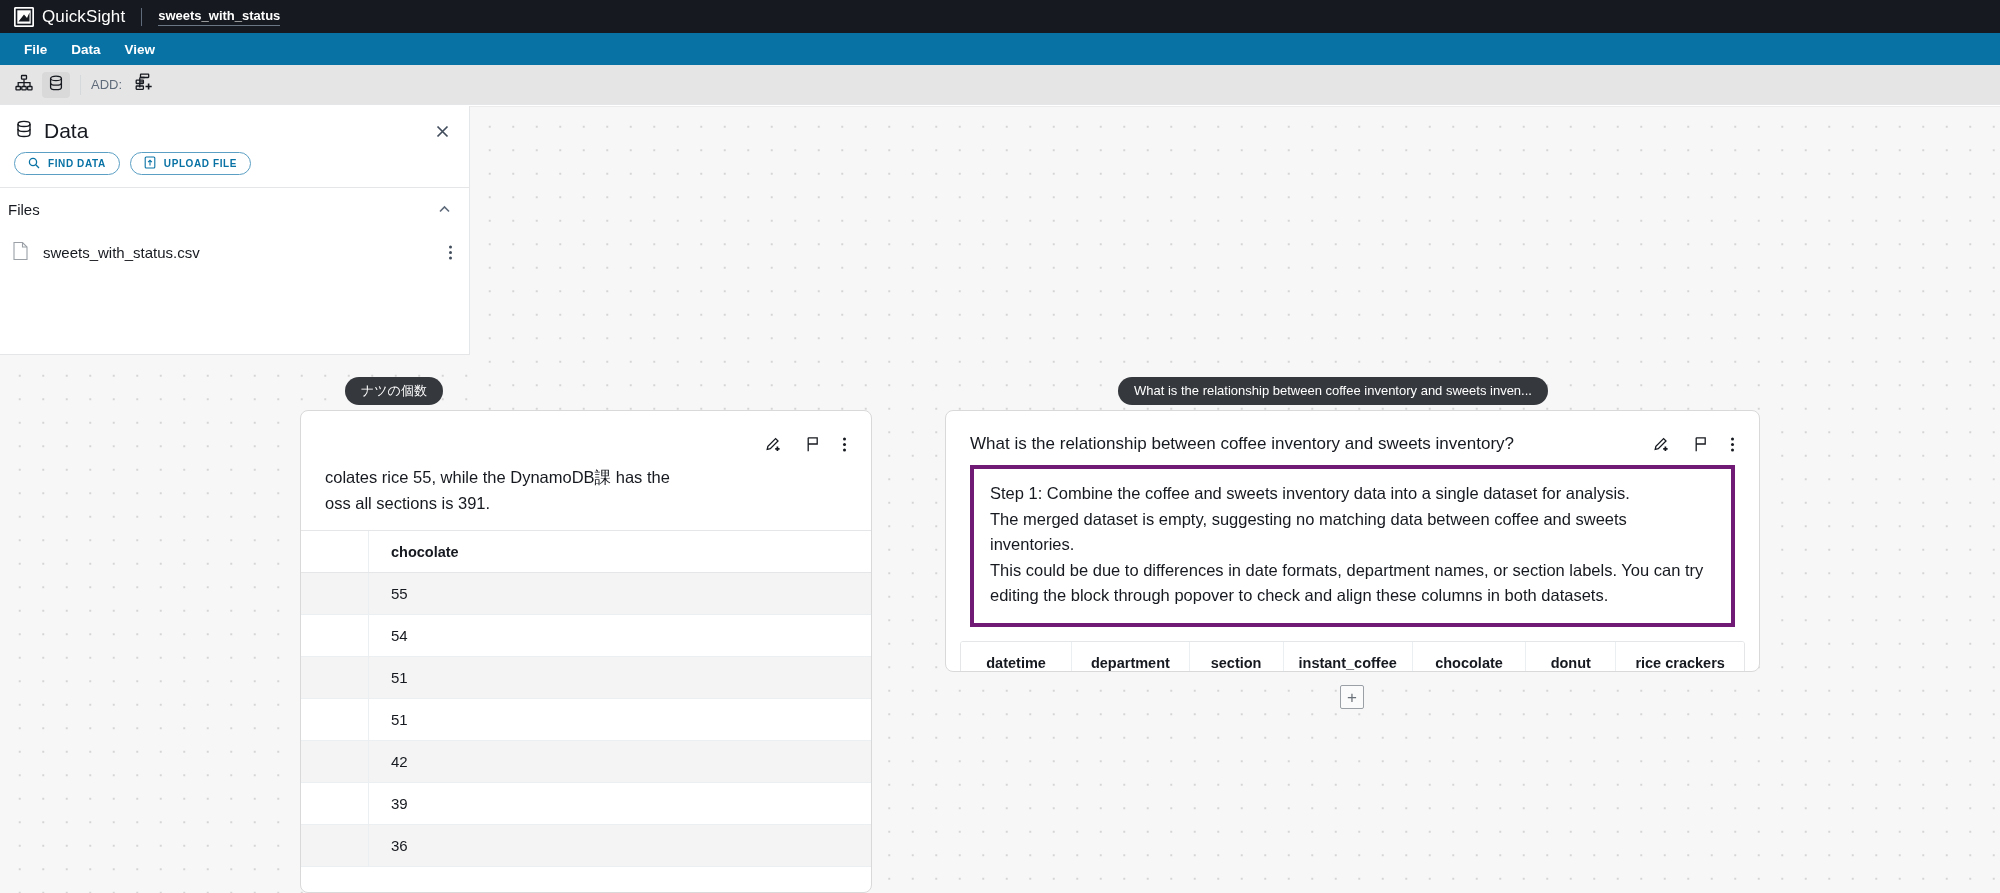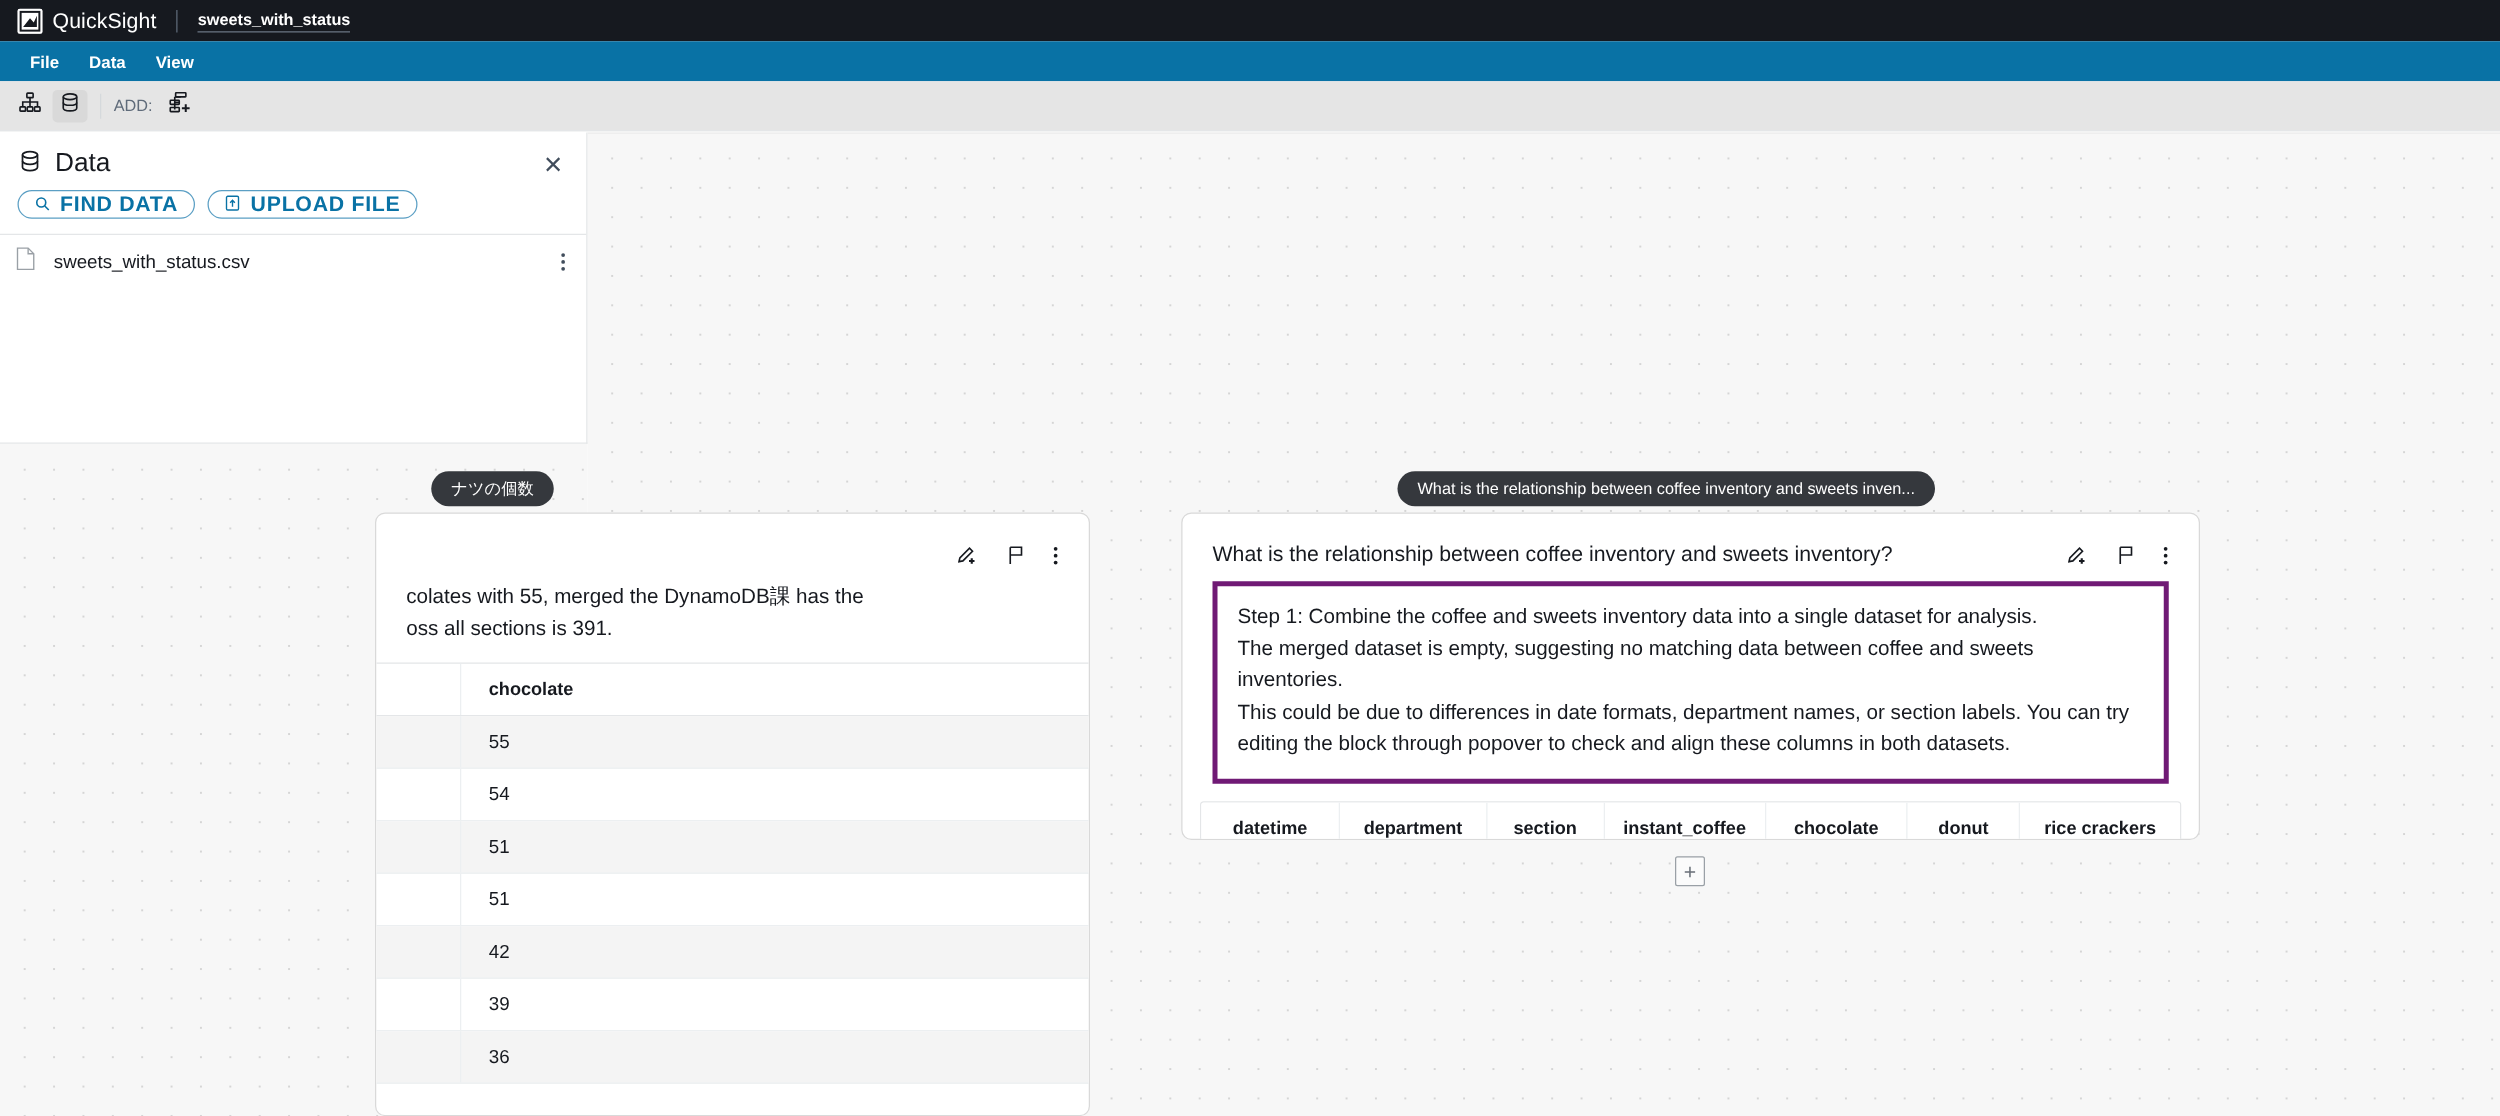--- a/index.html
+++ b/index.html
@@ -139,21 +139,21 @@
     gap: 10px;
   }
   .pill-btn {
     display: inline-flex;
     align-items: center;
     gap: 8px;
     border: 1px solid #5b9fc4;
     border-radius: 16px;
     color: #0972a5;
     background: #ffffff;
-    font-size: 17px;
+    font-size: 10px;
     font-weight: bold;
     letter-spacing: .6px;
     padding: 5px 13px;
     height: 23px;
     box-sizing: border-box;
   }
   .dp-divider {
     height: 1px;
     background: #e4e6e8;
     width: 100%;
@@ -425,21 +425,21 @@
       <span class="icon-hit">
         <svg width="5" height="19" viewBox="0 0 5 19" fill="#16191f">
           <circle cx="2.5" cy="4" r="1.5"></circle>
             <circle cx="2.5" cy="9.5" r="1.5"></circle>
             <circle cx="2.5" cy="15" r="1.5"></circle>
         </svg>
       </span>
     </div>
   </div>
   <div style="padding:0 24px;">
-    <div class="answer-line">colates with 55, merged the DynamoDB課 has the</div>
+    <div class="answer-line">colates rice 55, while the DynamoDB課 has the</div>
     <div class="answer-line">oss all sections is 391.</div>
   </div>
 
   <div class="ltable">
     <div class="lt-row header">
       <div class="lt-spacer"></div>
       <div class="lt-cell header">chocolate</div>
     </div>
     <div class="lt-row alt">
       <div class="lt-spacer"></div>
@@ -556,20 +556,28 @@
           <rect x="1.2" y="1" width="9.6" height="11" rx="1"></rect>
           <path d="M6 9.4 V4.4 M4.1 6.2 L6 4.2 L7.9 6.2"></path>
         </svg>
       </span>
       <span>UPLOAD FILE</span>
     </div>
   </div>
 
   <div class="dp-divider"></div>
 
+  <div class="files-header">
+    <span class="files-title">Files</span>
+    <span class="files-chevron">
+      <svg width="17" height="17" viewBox="0 0 17 17" fill="none" stroke="#5f6b7a" stroke-width="1.6">
+        <path d="M4 10.5 L8.5 6 L13 10.5"></path>
+      </svg>
+    </span>
+  </div>
 
   <div class="file-row">
     <span>
       <svg width="17" height="20" viewBox="0 0 17 20" fill="none" stroke="#9aa0a6" stroke-width="1.1">
         <path d="M2 1.5 H10.5 L15 6 V18.5 H2 Z"></path>
         <path d="M10.5 1.5 V6 H15"></path>
       </svg>
     </span>
     <span class="file-name">sweets_with_status.csv</span>
     <span class="file-more">

